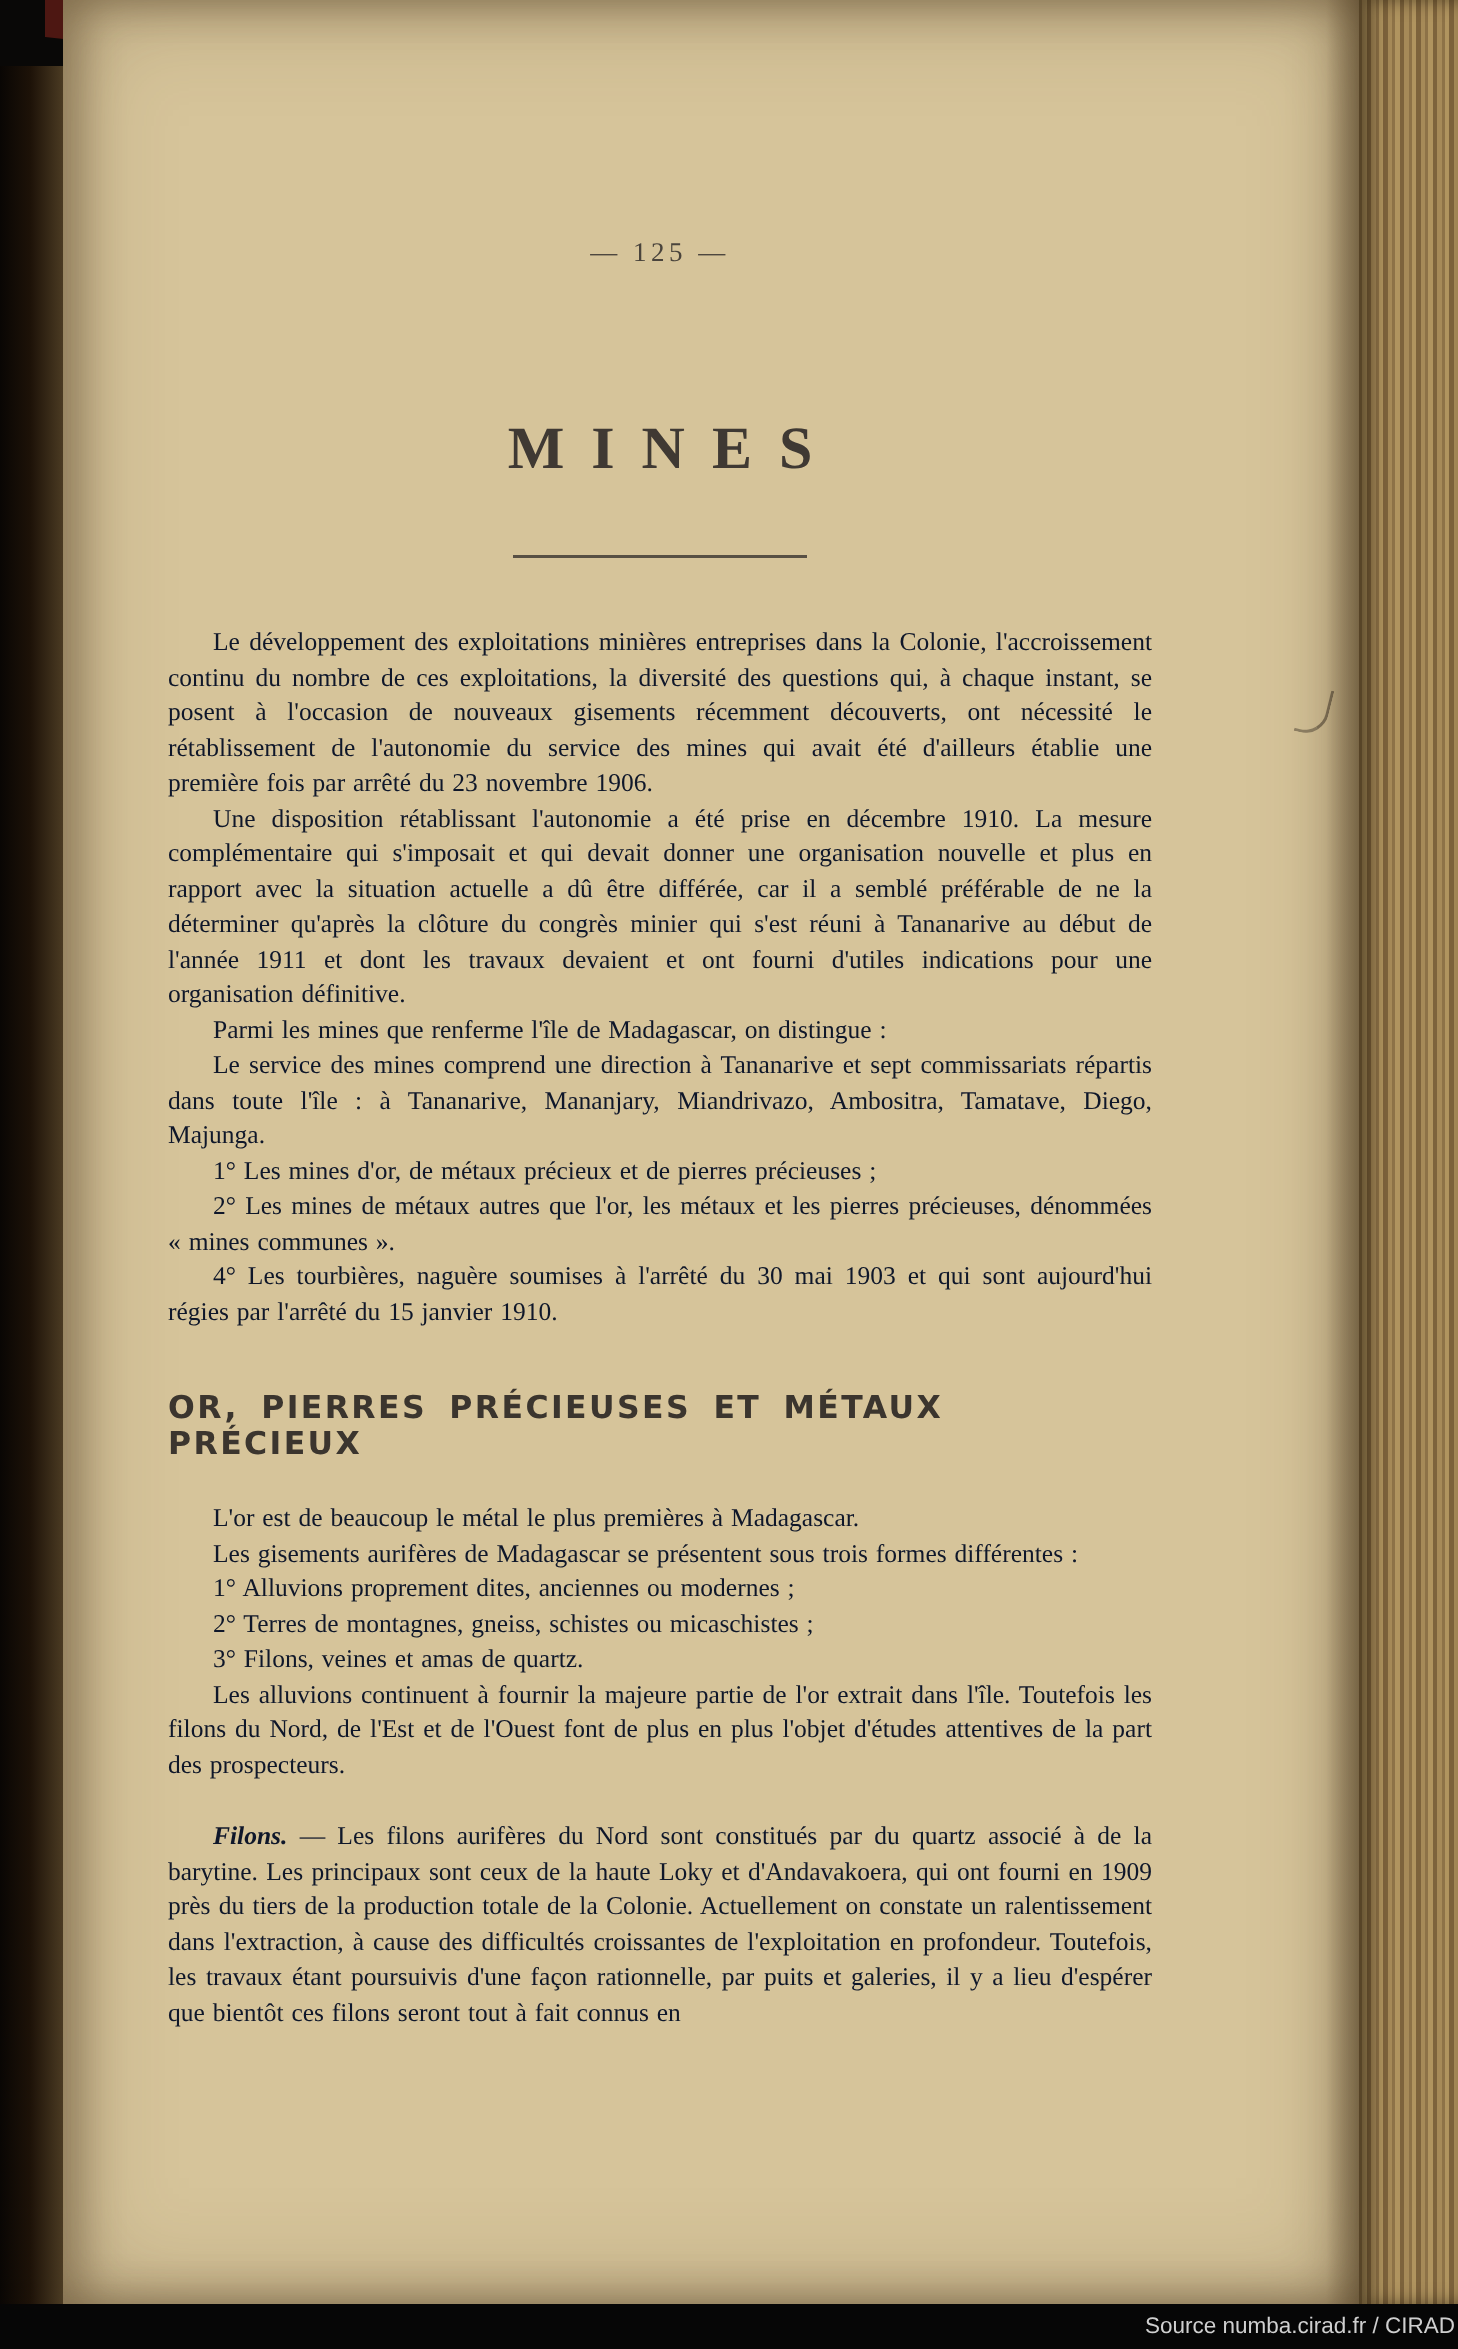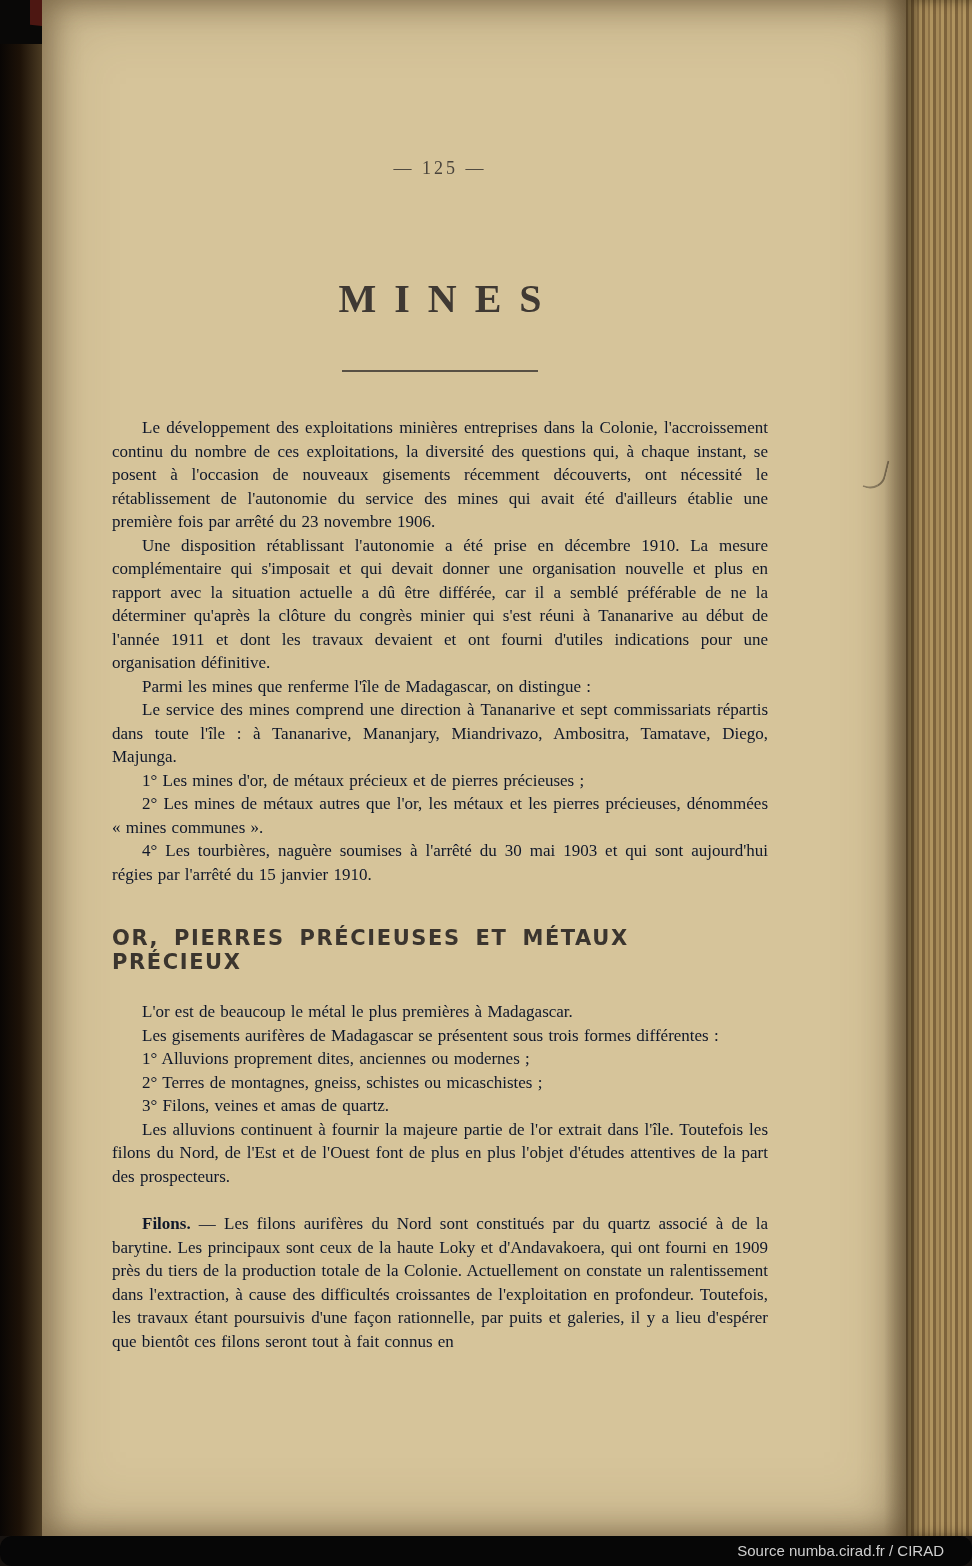--- a/index.html
+++ b/index.html
@@ -68,26 +68,26 @@
   }
   .ind { text-indent:30px; }
   .first-para { margin-top:44px; }
   .section-heading {
     margin:40px 0 0 0; font-family:"DejaVu Sans", sans-serif; font-weight:bold;
     font-size:21px; letter-spacing:1.6px; word-spacing:6px; color:#3b352e;
   }
   .gap-sm { margin-top:0; }
   .gap-heading-after { margin-top:26px; }
   .filons { margin-top:24px; }
-  .filons b { font-weight:bold; }
+  .filons b { font-weight:bold;font-style:italic; }
   
   .credit-bar {
     position:absolute; left:0; bottom:0; width:972px; height:30px; background:#060606;
     font-family:"Liberation Sans", sans-serif; font-size:15px; color:#cfcfcf;
-    text-align:right; line-height:30px; box-sizing:border-box; padding-right:28px;border-radius:12px;
+    text-align:right; line-height:30px; box-sizing:border-box; padding-right:2px;
   }
 </style>
 </head>
 <body>
 
 <div class="scan">
 
   <div class="binding"></div>
   <div class="corner-black"></div>
   <div class="corner-maroon"></div>

